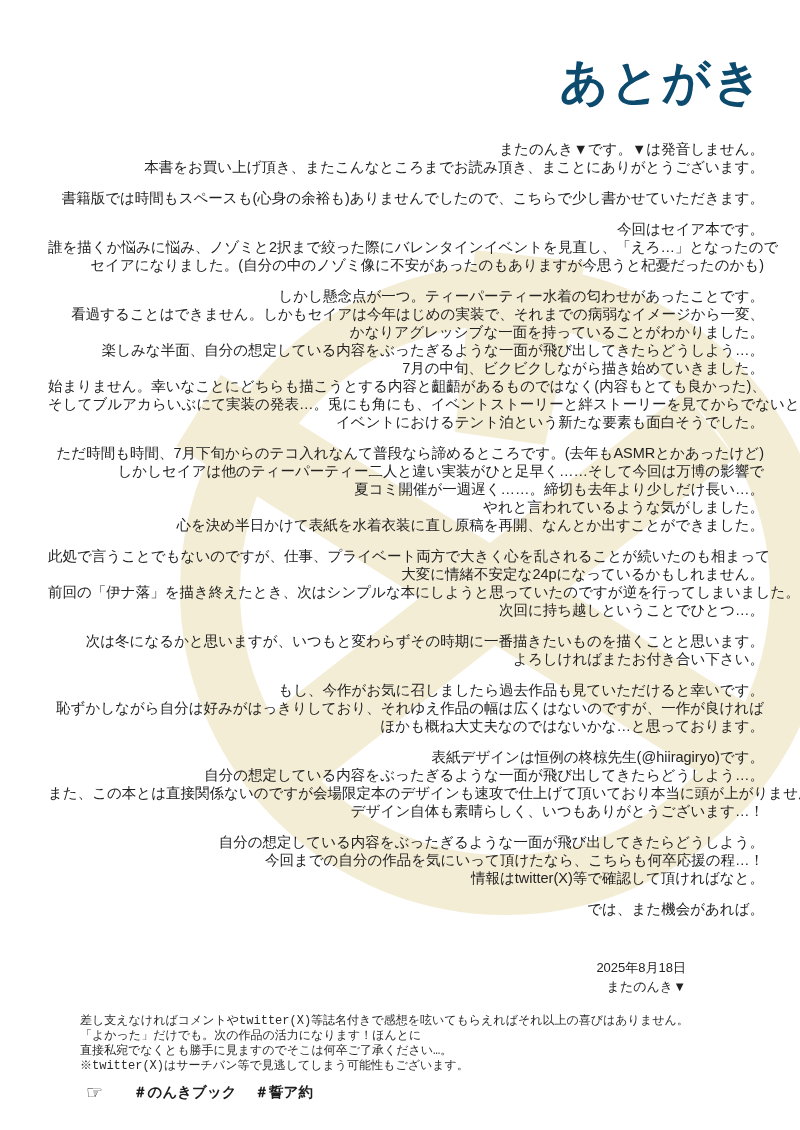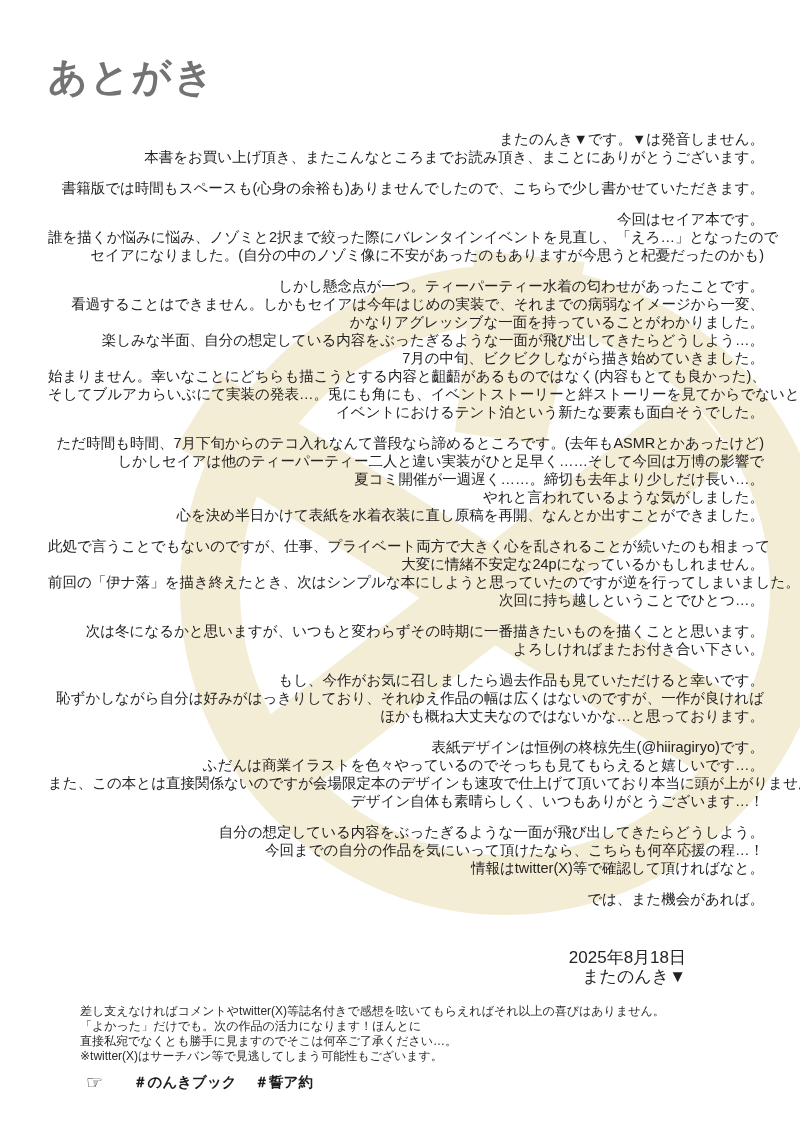--- a/index.html
+++ b/index.html
@@ -17,53 +17,53 @@
     width: 800px; height: 1130px;
     z-index: 0;
     pointer-events: none;
   }
   .content {
     position: relative;
     z-index: 1;
     padding: 0 36px 0 48px;
   }
   .page-title {
-    text-align: left;
+    text-align: right;
     font-family: "Liberation Serif", "DejaVu Serif", serif;
     font-weight: 700;
-    font-size: 39px;
-    color: #737373;
+    font-size: 48px;
+    color: #0c4a6e;
     margin-top: 50px;
     margin-bottom: 26px;
     letter-spacing: 2px;
   }
   .paragraph {
     font-size: 14.5px;
     line-height: 18px;
     margin: 0 0 13px 0;
     white-space: nowrap;
     text-align: right;
   }
   .paragraph .line { height: 18px; }
   .signoff {
     margin-top: 40px;
     padding-right: 78px;
     text-align: right;
-    font-size: 17px;
+    font-size: 13px;
     line-height: 19px;
   }
   .footer-notes {
     margin-top: 18px;
     padding-left: 32px;
     font-size: 12px;
     line-height: 15px;
     color: #2b2b2b;
     white-space: nowrap;
   }
-  .footer-notes .line { height: 15px; }
+  .footer-notes .line { height: 15px; font-family: Liberation Mono, monospace; }
   .hashtag-row {
     margin-top: 7px;
     padding-left: 38px;
     font-size: 14.5px;
     font-weight: 700;
     color: #1d1d1d;
     display: flex;
     align-items: center;
   }
   .hand-icon {
@@ -130,21 +130,21 @@
         <div class="line">次は冬になるかと思いますが、いつもと変わらずその時期に一番描きたいものを描くことと思います。</div>
         <div class="line">よろしければまたお付き合い下さい。</div>
       </div>
     <div class="paragraph">
         <div class="line">もし、今作がお気に召しましたら過去作品も見ていただけると幸いです。</div>
         <div class="line">恥ずかしながら自分は好みがはっきりしており、それゆえ作品の幅は広くはないのですが、一作が良ければ</div>
         <div class="line">ほかも概ね大丈夫なのではないかな…と思っております。</div>
       </div>
     <div class="paragraph">
         <div class="line">表紙デザインは恒例の柊椋先生(@hiiragiryo)です。</div>
-        <div class="line">ふだんは商業イラストを色々やっているのでそっちも見てもらえると嬉しいです…。</div>
+        <div class="line">自分の想定している内容をぶったぎるような一面が飛び出してきたらどうしよう…。</div>
         <div class="line">また、この本とは直接関係ないのですが会場限定本のデザインも速攻で仕上げて頂いており本当に頭が上がりません。</div>
         <div class="line">デザイン自体も素晴らしく、いつもありがとうございます…！</div>
       </div>
     <div class="paragraph">
         <div class="line">自分の想定している内容をぶったぎるような一面が飛び出してきたらどうしよう。</div>
         <div class="line">今回までの自分の作品を気にいって頂けたなら、こちらも何卒応援の程…！</div>
         <div class="line">情報はtwitter(X)等で確認して頂ければなと。</div>
       </div>
     <div class="paragraph">
         <div class="line">では、また機会があれば。</div>

